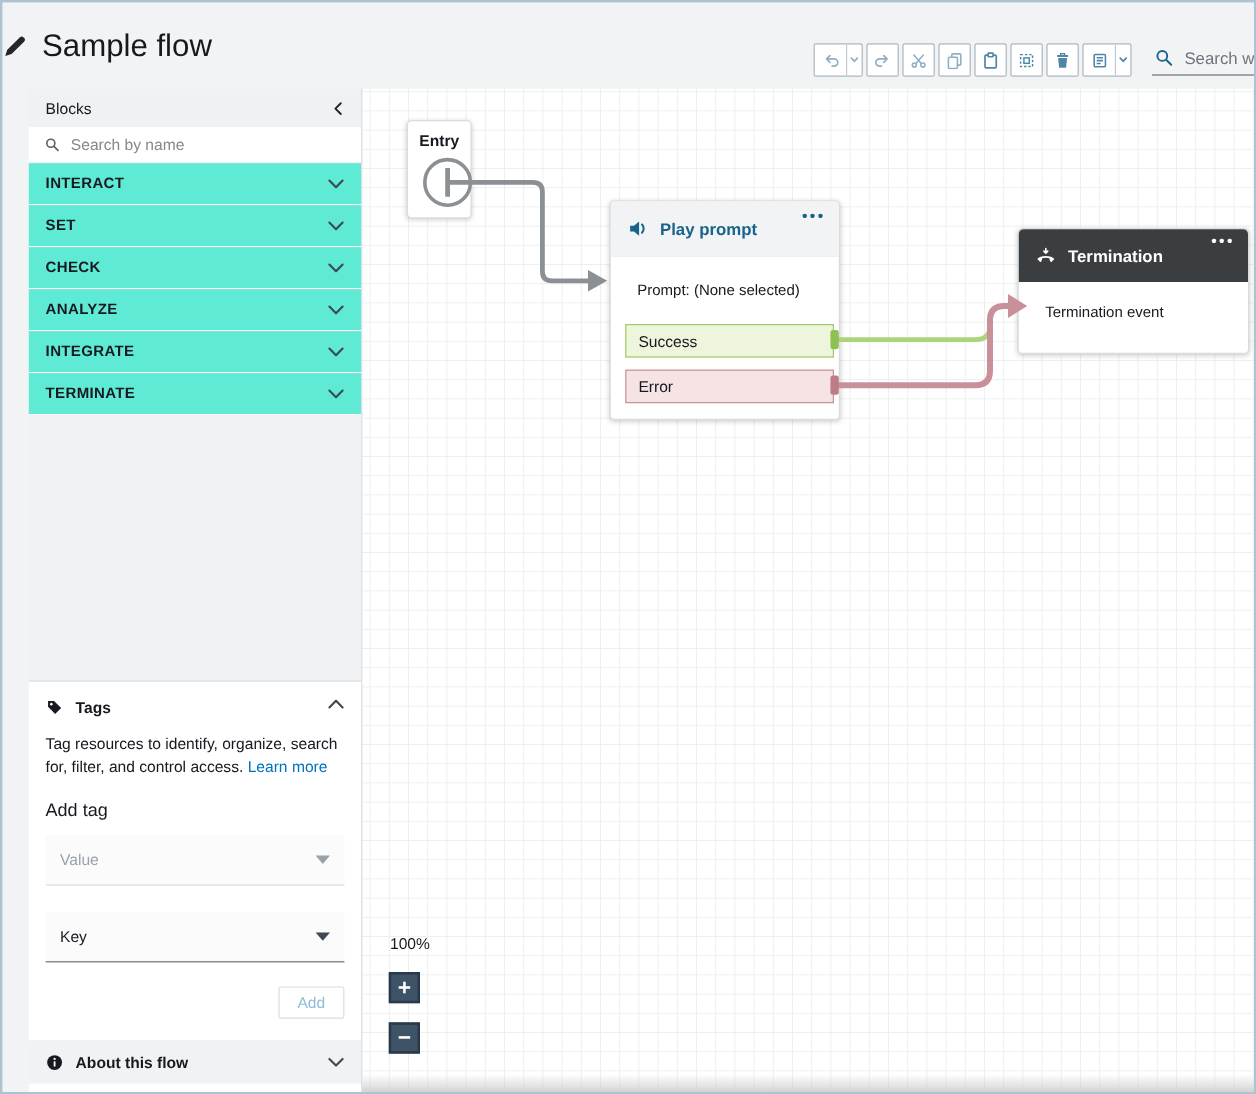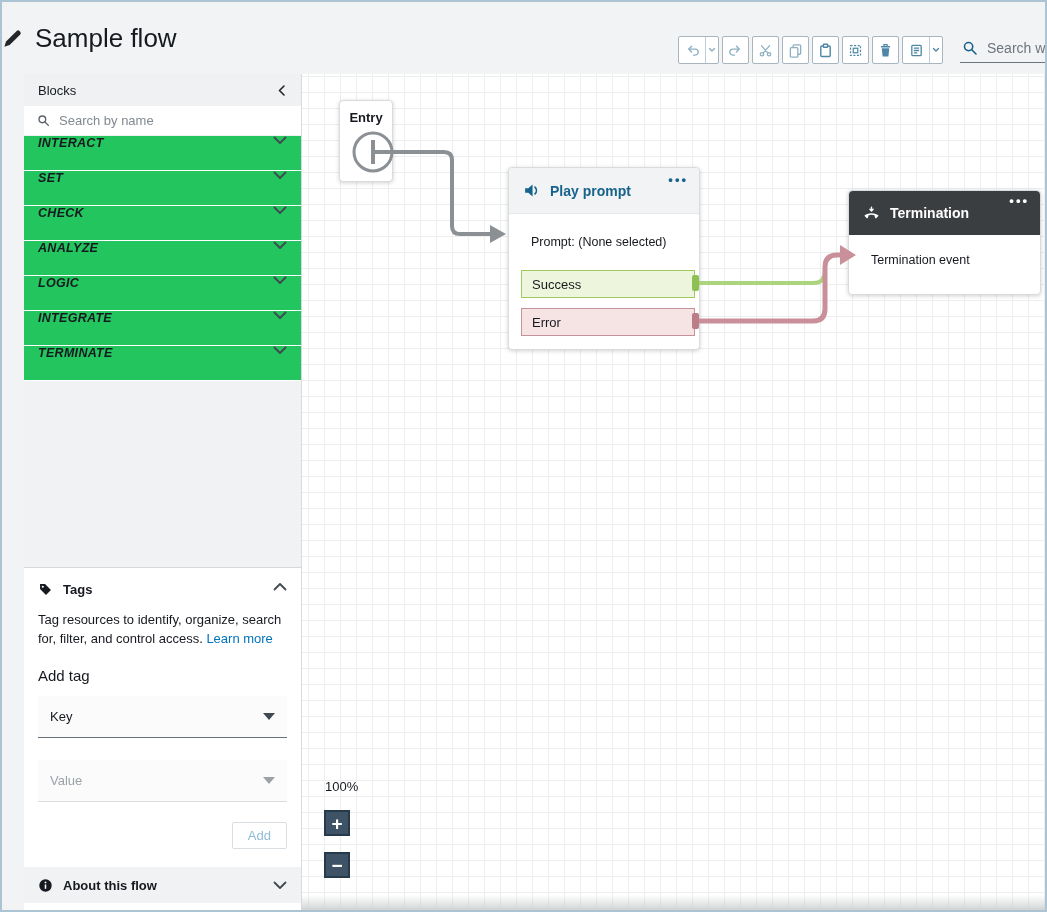--- a/index.html
+++ b/index.html
@@ -30,23 +30,23 @@
   
   .sidebar { position:absolute; left:22px; top:72px; width:277px; bottom:0;
              display:flex; flex-direction:column; background:#f1f2f3; }
   .blocks-header { flex:0 0 32px; background:#eff1f2; display:flex; align-items:center;
                    padding:0 14px; font-size:13px; }
   .collapse-btn { margin-left:auto; cursor:pointer; display:flex; }
   .block-search { flex:0 0 29px; background:#fff; display:flex; align-items:center; gap:9px;
                   padding:0 13px; margin-bottom:1px; }
   .block-search input { border:none; outline:none; font-size:13px; width:200px; color:#414750; font-family:inherit; }
   .block-search input::placeholder { color:#82898f; }
-  .section-row { flex:0 0 35px; background:#22c55e; border-bottom:1px solid #fff;
-                 display:flex; padding:0 14px; cursor:pointer;
-                 font-size:12.5px; font-weight:bold; letter-spacing:.3px;font-style:italic; }
+  .section-row { flex:0 0 35px; background:#5eead4; border-bottom:1px solid #fff;
+                 display:flex; align-items:center; padding:0 14px; cursor:pointer;
+                 font-size:12.5px; font-weight:bold; letter-spacing:.3px; }
   .section-row .chev { margin-left:auto; display:flex; }
   .side-filler { flex:1 1 auto; background:#f1f2f3; }
 
   .tags-panel { background:#fff; border-top:1px solid #d5d9dd; padding-bottom:2px; }
   .panel-header { display:flex; gap:10px; padding:14px 14px 12px; font-size:13px;
                   font-weight:bold; cursor:pointer; }
   .panel-header .chev { margin-left:auto; display:flex; }
   .tags-desc { padding:2px 14px 0; font-size:13px; line-height:1.45; color:#16191f; }
   .link { color:#0073bb; cursor:pointer; }
   .add-tag-heading { padding:18px 14px 4px; font-size:15px; }
@@ -245,28 +245,20 @@
     </div>
     <div class="section-row">
       <span>ANALYZE</span>
       <span class="chev">
           <svg width="14" height="9" viewBox="0 0 14 9" fill="none" stroke="#414950" stroke-width="1.8" stroke-linecap="round" stroke-linejoin="round">
             <path d="M1.5 1.5 7 7l5.5-5.5"></path>
           </svg>
         </span>
     </div>
     <div class="section-row">
-      <span>LOGIC</span>
-      <span class="chev">
-          <svg width="14" height="9" viewBox="0 0 14 9" fill="none" stroke="#414950" stroke-width="1.8" stroke-linecap="round" stroke-linejoin="round">
-            <path d="M1.5 1.5 7 7l5.5-5.5"></path>
-          </svg>
-        </span>
-    </div>
-    <div class="section-row">
       <span>INTEGRATE</span>
       <span class="chev">
           <svg width="14" height="9" viewBox="0 0 14 9" fill="none" stroke="#414950" stroke-width="1.8" stroke-linecap="round" stroke-linejoin="round">
             <path d="M1.5 1.5 7 7l5.5-5.5"></path>
           </svg>
         </span>
     </div>
     <div class="section-row">
       <span>TERMINATE</span>
       <span class="chev">
@@ -290,26 +282,26 @@
         <span class="chev">
             <svg width="14" height="9" viewBox="0 0 14 9" fill="none" stroke="#414950" stroke-width="1.8" stroke-linecap="round" stroke-linejoin="round">
               <path d="M1.5 7.5 7 2l5.5 5.5"></path>
             </svg>
           </span>
       </div>
       <div class="tags-desc"><span>Tag resources to identify, organize, search for, filter, and control access.</span>
         <span class="link">Learn more</span>
       </div>
       <div class="add-tag-heading">Add tag</div>
+      <div class="field disabled">
+        <span>Value</span>
+        <span class="caret"></span>
+      </div>
       <div class="field">
         <span>Key</span>
-        <span class="caret"></span>
-      </div>
-      <div class="field disabled">
-        <span>Value</span>
         <span class="caret"></span>
       </div>
       <div class="add-row">
         <button class="add-btn">Add</button>
       </div>
     </div>
 
     <div class="about-row">
       <span>
         <svg width="15" height="15" viewBox="0 0 16 16">

